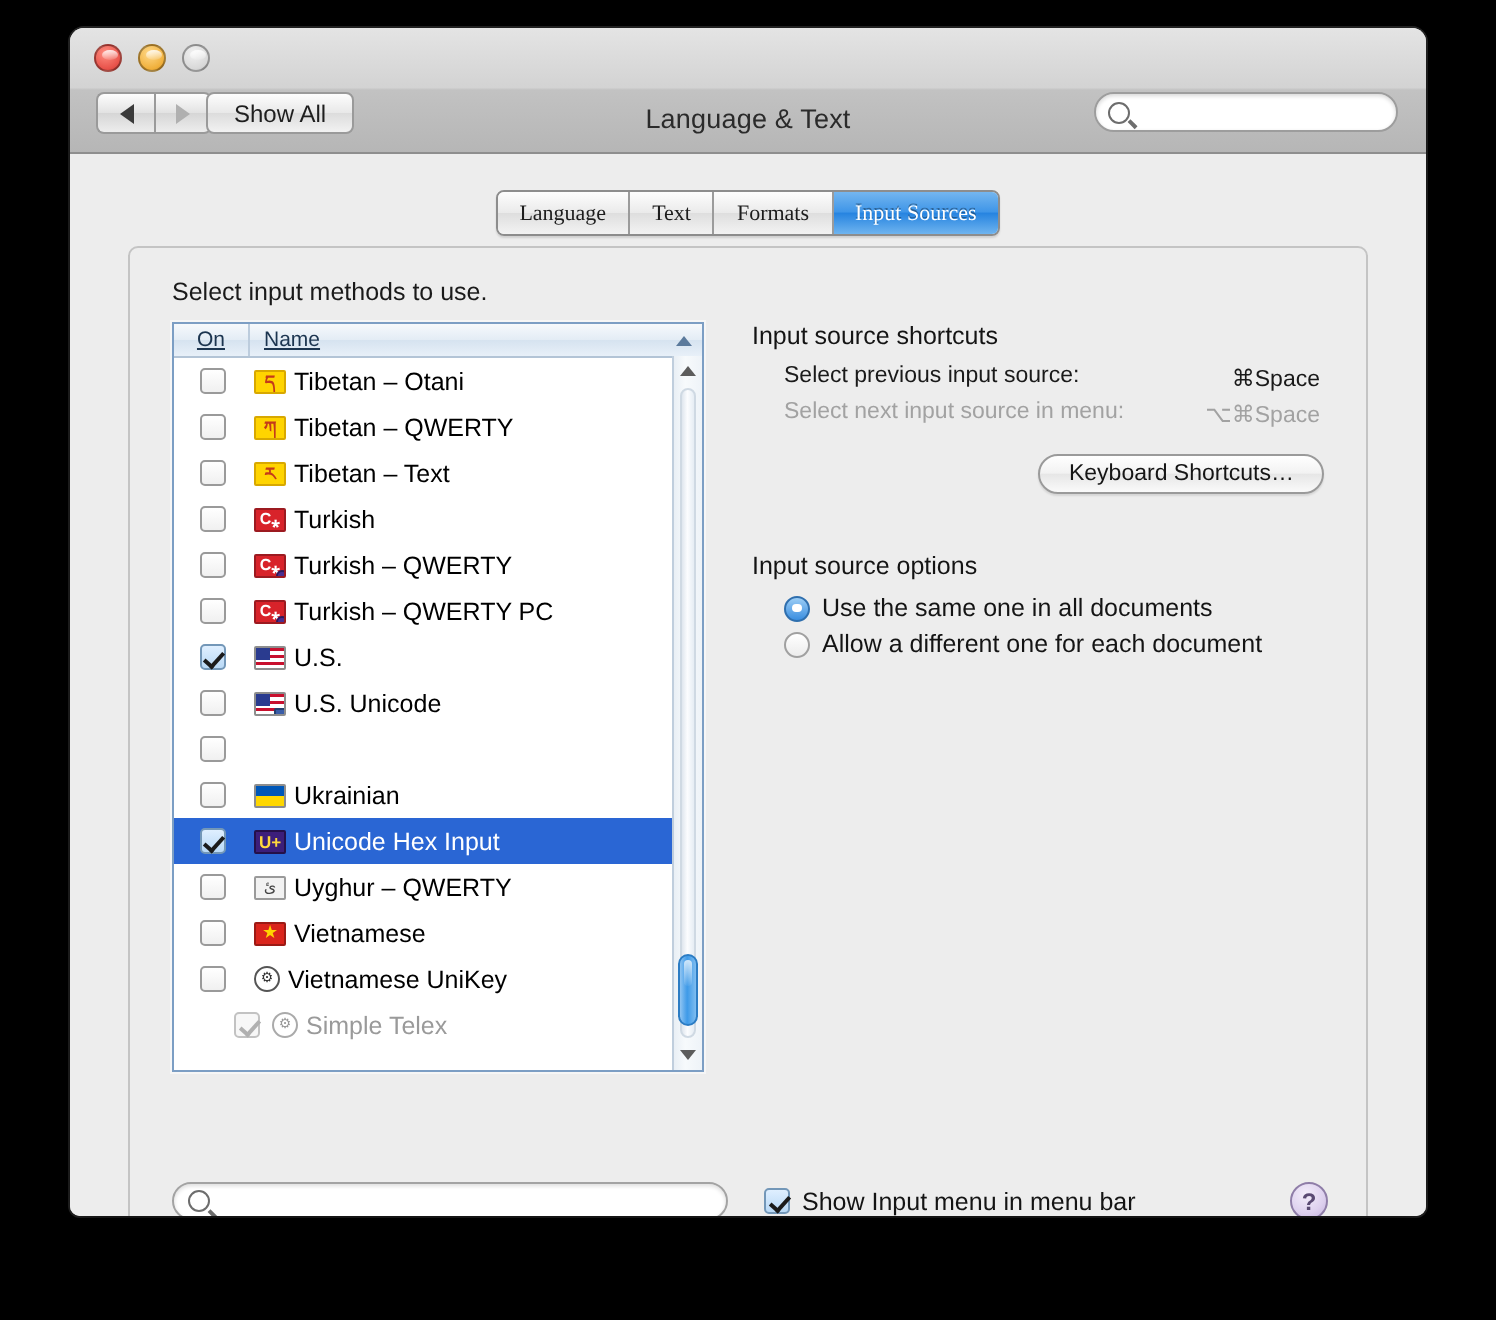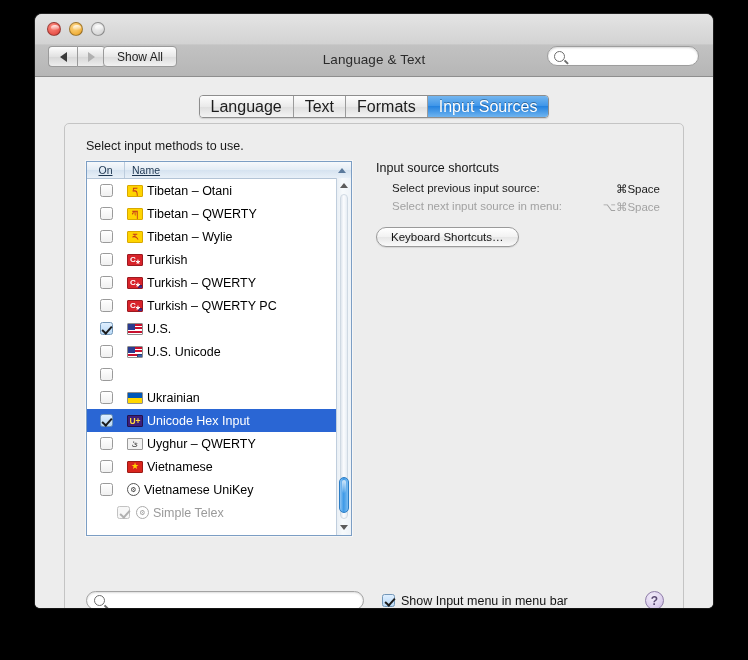--- a/index.html
+++ b/index.html
@@ -134,24 +134,25 @@
     display: flex;
     height: 21px;
     border: 1px solid #8d8d8d;
     border-radius: 4px;
     overflow: hidden;
     box-shadow: 0 1px 1px rgba(0,0,0,0.12);
   }
   .tab {
     padding: 0 11px;
     display: flex; align-items: center;
-    font-size: 16px; color: #1c1c1c;
+    font-size: 11px; color: #1c1c1c;
     background: linear-gradient(to bottom, #fdfdfd, #eaeaea 50%, #dedede 51%, #f3f3f3);
     border-right: 1px solid #9b9b9b;
     white-space: nowrap;
+    font-family: Liberation Serif, serif;
   }
   .tab:last-child { border-right: none; }
   .tab.active {
     color: #fff;
     text-shadow: 0 -1px 0 rgba(0,0,0,0.35);
     background: linear-gradient(to bottom, #74b6ef, #3e95e8 48%, #2583e0 50%, #6fb4ef);
   }
 
   
   .panel {
@@ -427,21 +428,21 @@
     display: flex; justify-content: space-between;
     font-size: 11.5px;
     padding: 0 2px 0 16px;
     margin-bottom: 4px;
   }
   .shortcut-row .lbl { color: #1a1a1a; }
   .shortcut-row .key { color: #1a1a1a; }
   .shortcut-row.disabled .lbl,
   .shortcut-row.disabled .key { color: #a2a2a2; }
 
-  .kb-btn-wrap { display: flex; margin-top: 13px; }
+  .kb-btn-wrap { display: flex; justify-content: flex-end; margin-top: 13px; }
   .kb-btn {
     height: 20px; padding: 0 14px;
     border-radius: 10px;
     border: 1px solid #9a9a9a;
     background: linear-gradient(to bottom, #ffffff, #f2f2f2 48%, #e6e6e6 50%, #fafafa);
     font-size: 11.5px; color: #151515;
     display: flex; align-items: center;
     box-sizing: border-box;
     box-shadow: 0 1px 1px rgba(0,0,0,0.1);
   }
@@ -583,21 +584,21 @@
                 <span class="ico tibet">ཀ</span>
                 <span>Tibetan – QWERTY</span>
               </div>
             </div>
             <div class="row">
               <div class="cb-cell">
                 <span class="cbox"></span>
               </div>
               <div class="name-cell">
                 <span class="ico tibet">ར</span>
-                <span>Tibetan – Wylie</span>
+                <span>Tibetan – Text</span>
               </div>
             </div>
             <div class="row">
               <div class="cb-cell">
                 <span class="cbox"></span>
               </div>
               <div class="name-cell">
                 <span class="ico turkish">C⁎</span>
                 <span>Turkish</span>
               </div>
@@ -721,20 +722,32 @@
         </div>
         <div class="shortcut-row disabled">
           <span class="lbl">Select next input source in menu:</span>
           <span class="key">⌥⌘Space</span>
         </div>
 
         <div class="kb-btn-wrap">
           <div class="kb-btn">Keyboard Shortcuts…</div>
         </div>
 
+        <div class="opts">
+          <div class="sect-title">Input source options</div>
+
+          <div class="radio-row">
+            <span class="radio on"></span>
+            <span>Use the same one in all documents</span>
+          </div>
+          <div class="radio-row">
+            <span class="radio"></span>
+            <span>Allow a different one for each document</span>
+          </div>
+        </div>
       </div>
 
       <div class="bottombar">
         <div class="list-search">
           <span class="mag"></span>
           <input type="text" placeholder="" style="">
         </div>
 
         <div class="showmenu">
           <span class="cbox on"></span>

